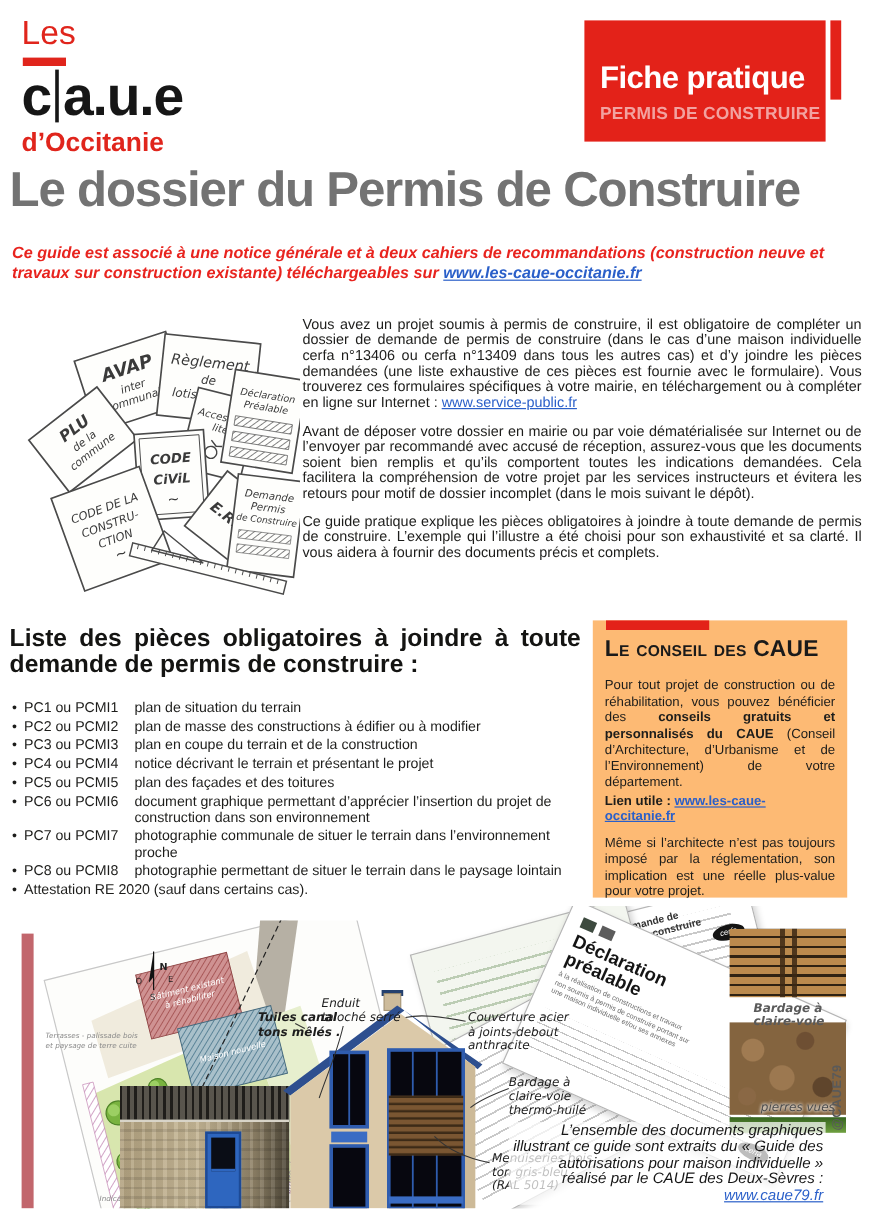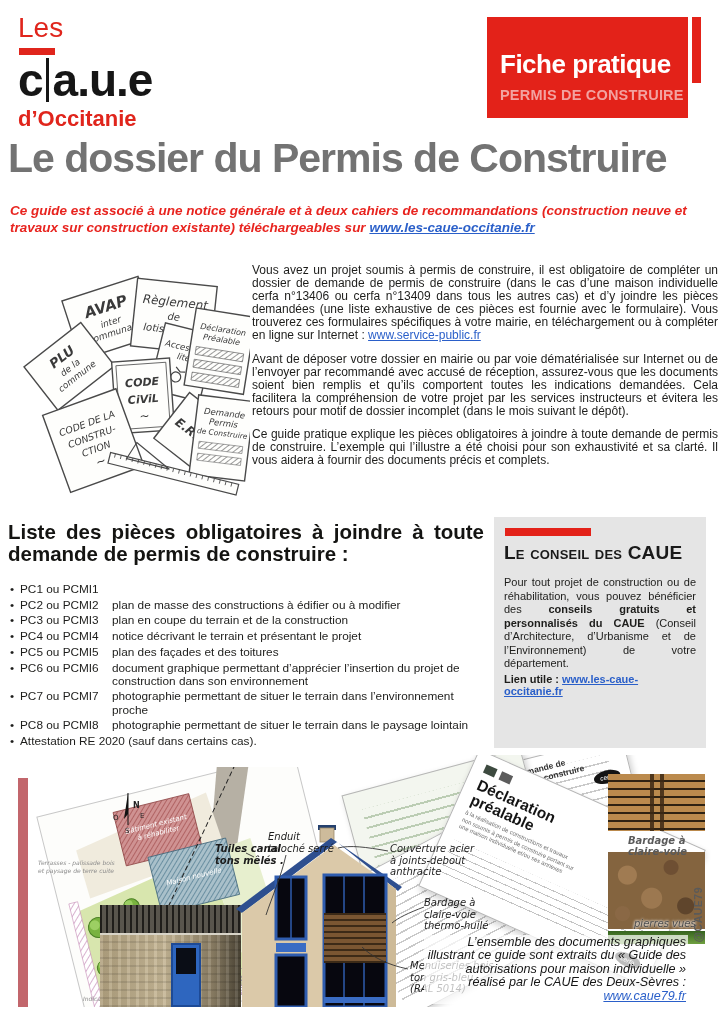--- a/index.html
+++ b/index.html
@@ -34,21 +34,21 @@
   
   .h2 { position:absolute; left:8px; top:521px; width:476px; font-size:20.5px; font-weight:bold; color:#141412; line-height:1.08; }
   .h2-l1 { display:block; text-align:justify; text-align-last:justify; }
   .pieces { position:absolute; left:10px; top:583px; width:482px; font-size:11.8px; line-height:1.12; }
   .pc-row { display:flex; margin-bottom:2.5px; }
   .pc-bullet { width:10px; flex:0 0 10px; }
   .pc-code { width:92px; flex:0 0 92px; }
   .pc-desc { flex:1; }
 
   
-  .conseil { position:absolute; left:494px; top:517px; width:212px; height:231px; background:#e5e5e5; padding:11px 10px 0 10px; }
+  .conseil { position:absolute; left:494px; top:517px; width:212px; height:231px; background:#fdba74; padding:0 10px 0 10px; }
   .conseil-bar { width:86px; height:8px; background:#e32219; margin-left:1px; }
   .conseil-h { font-variant:small-caps; font-weight:bold; font-size:19px; color:#1a1a1a; margin-top:6px; letter-spacing:0.2px; }
   .conseil-p { font-size:11px; line-height:1.23; text-align:justify; margin-top:12px; }
   .conseil-p2 { font-size:11px; line-height:1.23; text-align:justify; margin-top:11px; }
   .conseil-link-line { font-size:11px; margin-top:2px; font-weight:bold; }
 
   
   .collage { position:absolute; left:0; top:755px; width:724px; height:252px; overflow:hidden; }
   .maroon-bar { position:absolute; left:18px; top:23px; width:10px; height:229px; background:#c2666c; z-index:1; }
   .plan { position:absolute; left:28px; top:12px; z-index:1; }
@@ -215,20 +215,21 @@
   </div>
 
   <div class="h2">
     <span class="h2-l1">Liste des pièces obligatoires à joindre à toute</span>
     <span>demande de permis de construire :</span>
   </div>
   <div class="pieces">
     <div class="pc-row">
         <span class="pc-bullet">•</span>
         <span class="pc-code">PC1 ou PCMI1</span>
+        <span class="pc-desc">plan de situation du terrain</span>
       </div>
     <div class="pc-row">
         <span class="pc-bullet">•</span>
         <span class="pc-code">PC2 ou PCMI2</span>
         <span class="pc-desc">plan de masse des constructions à édifier ou à modifier</span>
       </div>
     <div class="pc-row">
         <span class="pc-bullet">•</span>
         <span class="pc-code">PC3 ou PCMI3</span>
         <span class="pc-desc">plan en coupe du terrain et de la construction</span>
@@ -244,21 +245,21 @@
         <span class="pc-desc">plan des façades et des toitures</span>
       </div>
     <div class="pc-row">
         <span class="pc-bullet">•</span>
         <span class="pc-code">PC6 ou PCMI6</span>
         <span class="pc-desc">document graphique permettant d’apprécier l’insertion du projet de construction dans son environnement</span>
       </div>
     <div class="pc-row">
         <span class="pc-bullet">•</span>
         <span class="pc-code">PC7 ou PCMI7</span>
-        <span class="pc-desc">photographie permettant de situer le terrain dans l’environnement proche</span>
+        <span class="pc-desc">photographie communale de situer le terrain dans l’environnement proche</span>
       </div>
     <div class="pc-row">
         <span class="pc-bullet">•</span>
         <span class="pc-code">PC8 ou  PCMI8</span>
         <span class="pc-desc">photographie permettant de situer le terrain dans le paysage lointain</span>
       </div>
     <div class="pc-row">
         <span class="pc-bullet">•</span>
         <span class="pc-desc">Attestation RE 2020 (sauf dans certains cas).</span>
       </div>
@@ -266,20 +267,21 @@
 
   <div class="conseil">
     <div class="conseil-bar"></div>
     <div class="conseil-h">Le conseil des CAUE</div>
     <div class="conseil-p">
       <span>Pour tout projet de construction ou de réhabilitation, vous pouvez bénéficier des </span><b>conseils gratuits et personnalisés du CAUE</b><span> (Conseil d’Architecture, d’Urbanisme et de l’Environnement) de votre département.</span>
     </div>
     <div class="conseil-link-line">
       <span>Lien utile : </span><span class="link">www.les-caue-occitanie.fr</span>
     </div>
+    <div class="conseil-p2">Même si l’architecte n’est pas toujours imposé par la réglementation, son implication est une réelle plus-value pour votre projet.</div>
   </div>
 
   <div class="collage">
 
     <div class="maroon-bar"></div>
 
     <svg class="plan" width="312" height="240" viewBox="0 0 312 240">
       <defs>
         <pattern id="hr" width="4" height="4" patternUnits="userSpaceOnUse" patternTransform="rotate(45)">
           <rect width="4" height="4" fill="#cf9292"></rect>

